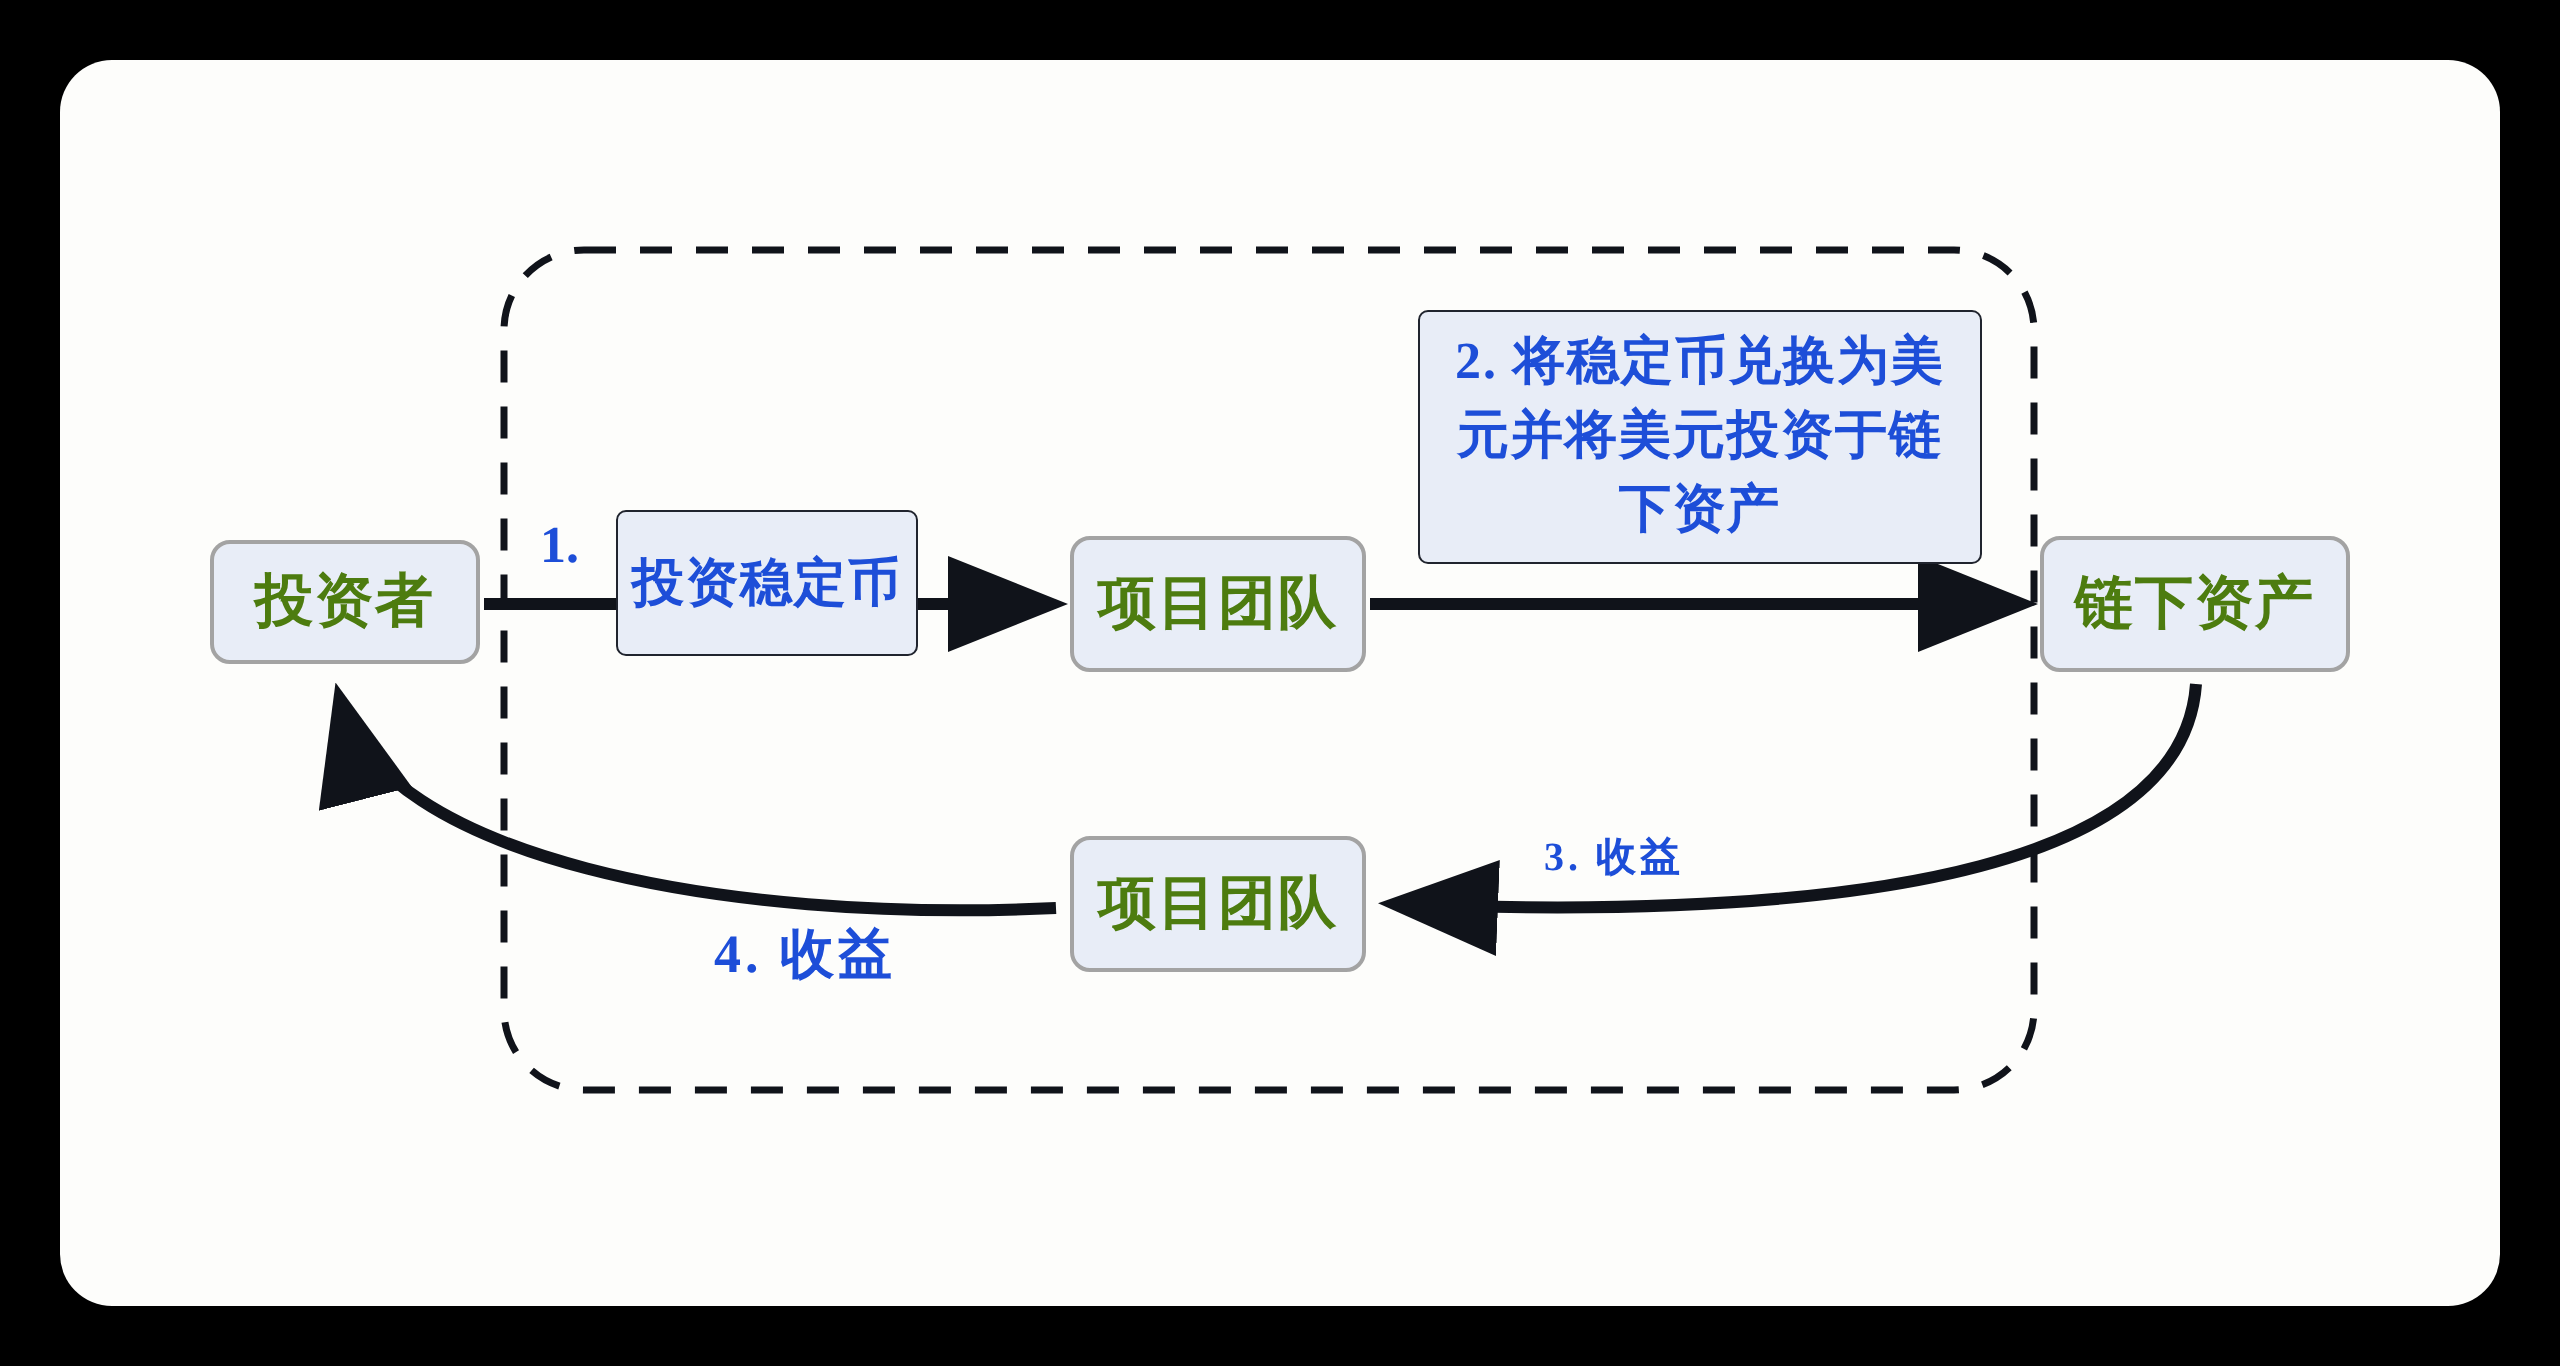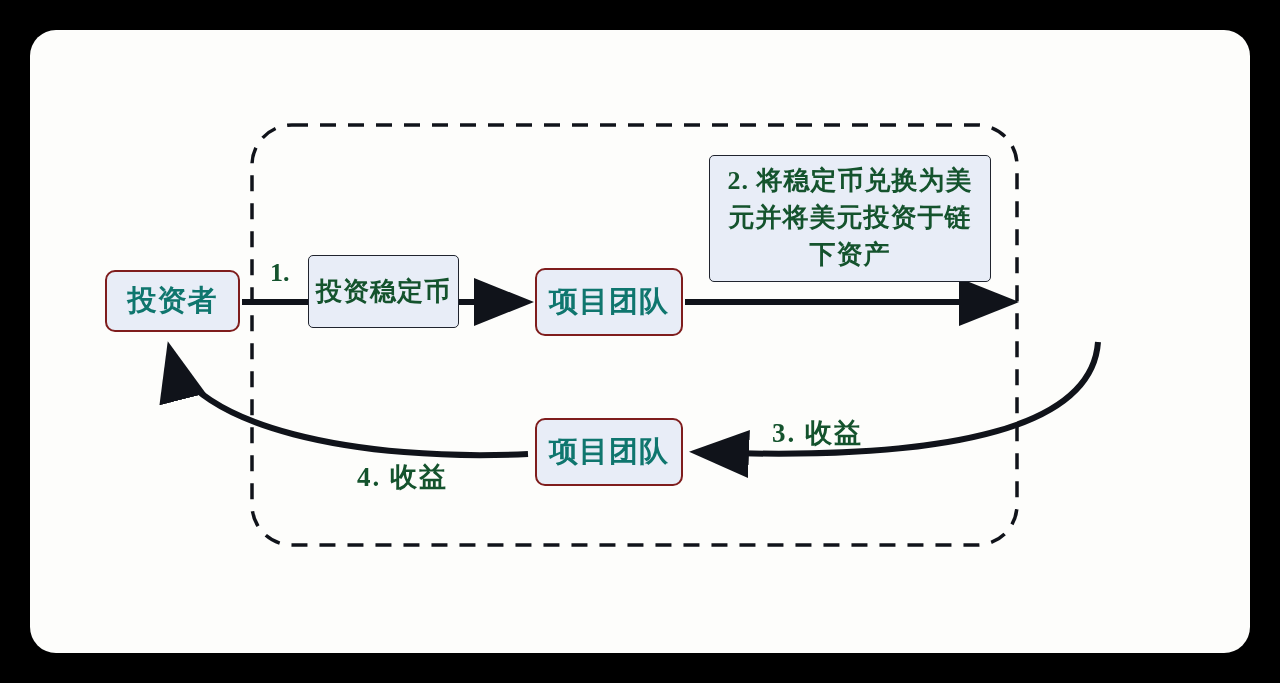--- a/index.html
+++ b/index.html
@@ -33,27 +33,27 @@
     left: 0;
     top: 0;
     width: 1220px;
     height: 623px;
   }
   
   .node {
     position: absolute;
     box-sizing: border-box;
     background: #e8edf7;
-    border: 2px solid #7f1d1d;
+    border: 2px solid #a3a3a3;
     border-radius: 10px;
     display: flex;
     align-items: center;
     justify-content: center;
     text-align: center;
-    color: #0f766e;
+    color: #4d7c0f;
     font-weight: bold;
     letter-spacing: 1px;
     font-family: "Liberation Serif", "DejaVu Serif", serif;
   }
   #node-investor {
     left: 75px;
     top: 240px;
     width: 135px;
     height: 62px;
     font-size: 29px;
@@ -75,21 +75,21 @@
   #node-team-bottom {
     left: 505px;
     top: 388px;
     width: 148px;
     height: 68px;
     font-size: 29px;
   }
   
   .label {
     position: absolute;
-    color: #14532d;
+    color: #1d4ed8;
     font-weight: bold;
     font-family: "Liberation Serif", "DejaVu Serif", serif;
     white-space: nowrap;
   }
   .label-boxed {
     background: #e8edf7;
     border: 1.5px solid #20242e;
     border-radius: 5px;
     padding: 18px 7px;
   }
@@ -112,21 +112,21 @@
     font-size: 26px;
     line-height: 1.42;
     text-align: center;
     white-space: normal;
     letter-spacing: 1px;
     padding: 7px 8px;
   }
   #label-step3 {
     left: 742px;
     top: 385px;
-    font-size: 27px;
+    font-size: 20px;
     letter-spacing: 2px;
   }
   #label-step4 {
     left: 327px;
     top: 390px;
     font-size: 27px;
     letter-spacing: 2px;
     margin-top: 39px;
   }
 </style>
@@ -158,20 +158,23 @@
     </svg>
 
     <div class="node" id="node-investor">
       <span>投资者</span>
     </div>
 
     <div class="node" id="node-team-top">
       <span>项目团队</span>
     </div>
 
+    <div class="node" id="node-offchain">
+      <span>链下资产</span>
+    </div>
 
     <div class="node" id="node-team-bottom">
       <span>项目团队</span>
     </div>
 
     <div class="label" id="label-step1-num">1.</div>
     <div class="label label-boxed" id="label-step1">投资稳定币</div>
     <div class="label label-boxed" id="label-step2">2. 将稳定币兑换为美元并将美元投资于链下资产</div>
     <div class="label" id="label-step3">3. 收益</div>
     <div class="label" id="label-step4">4. 收益</div>

